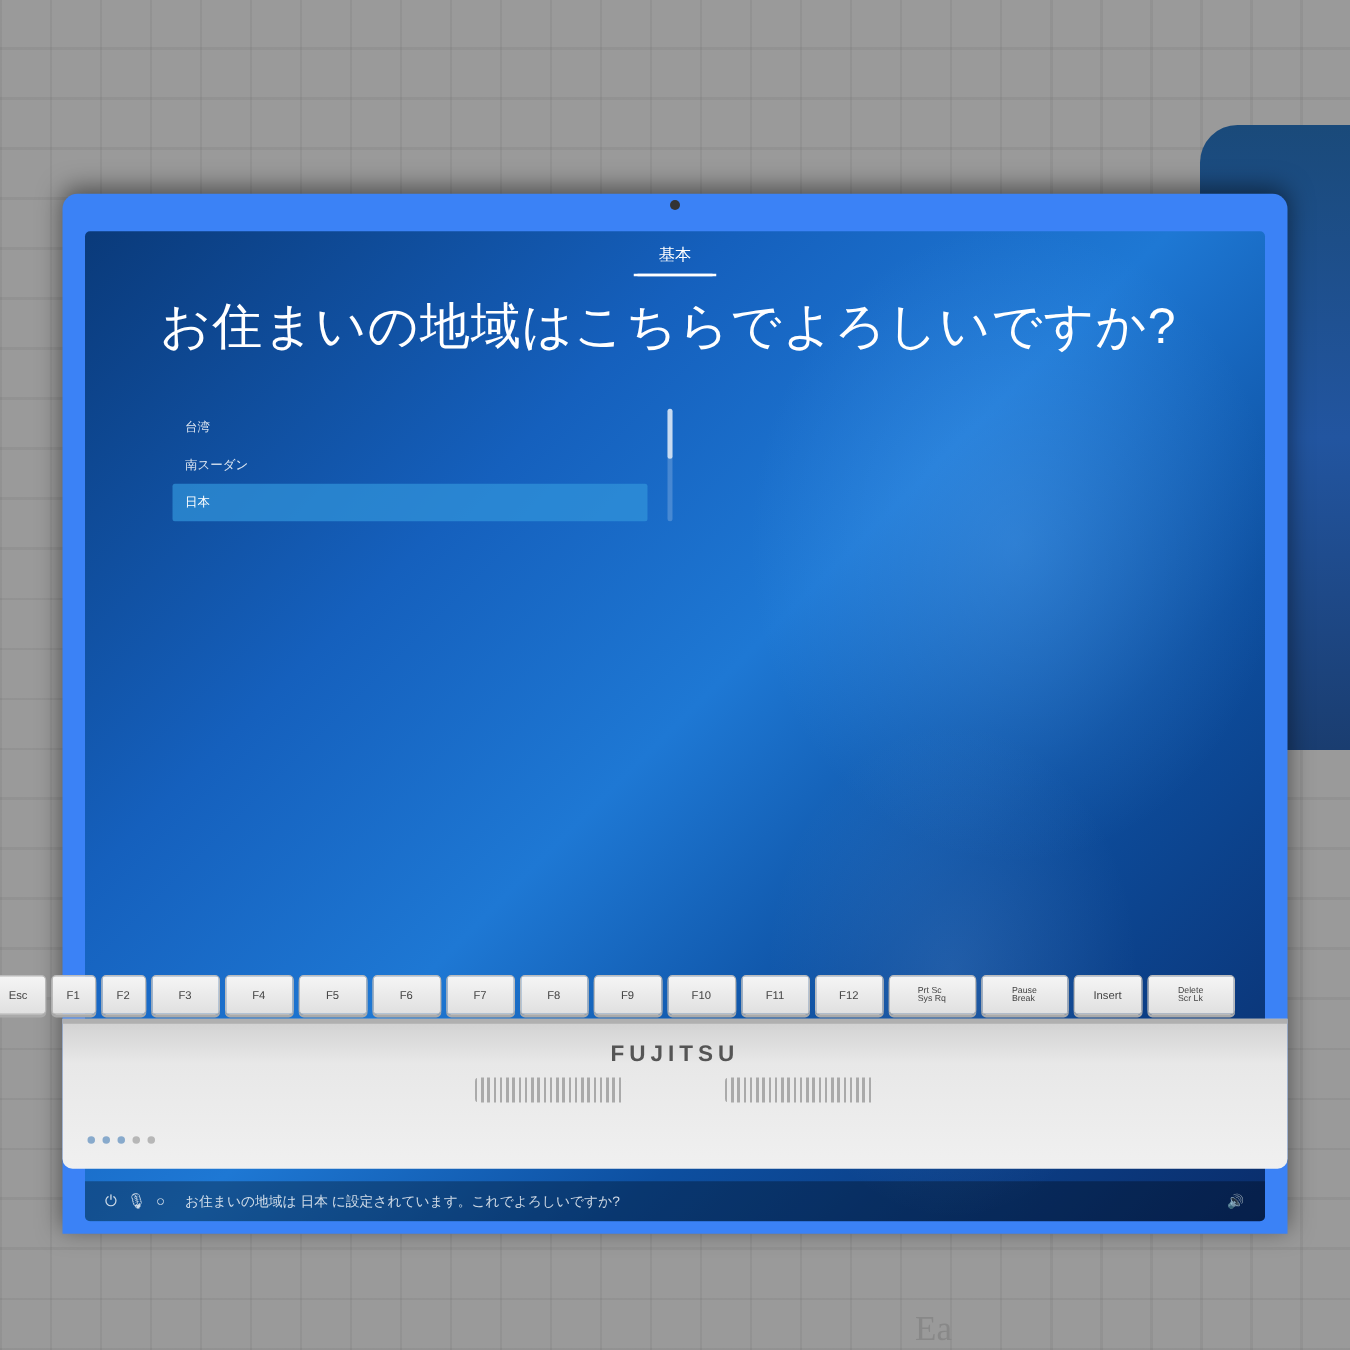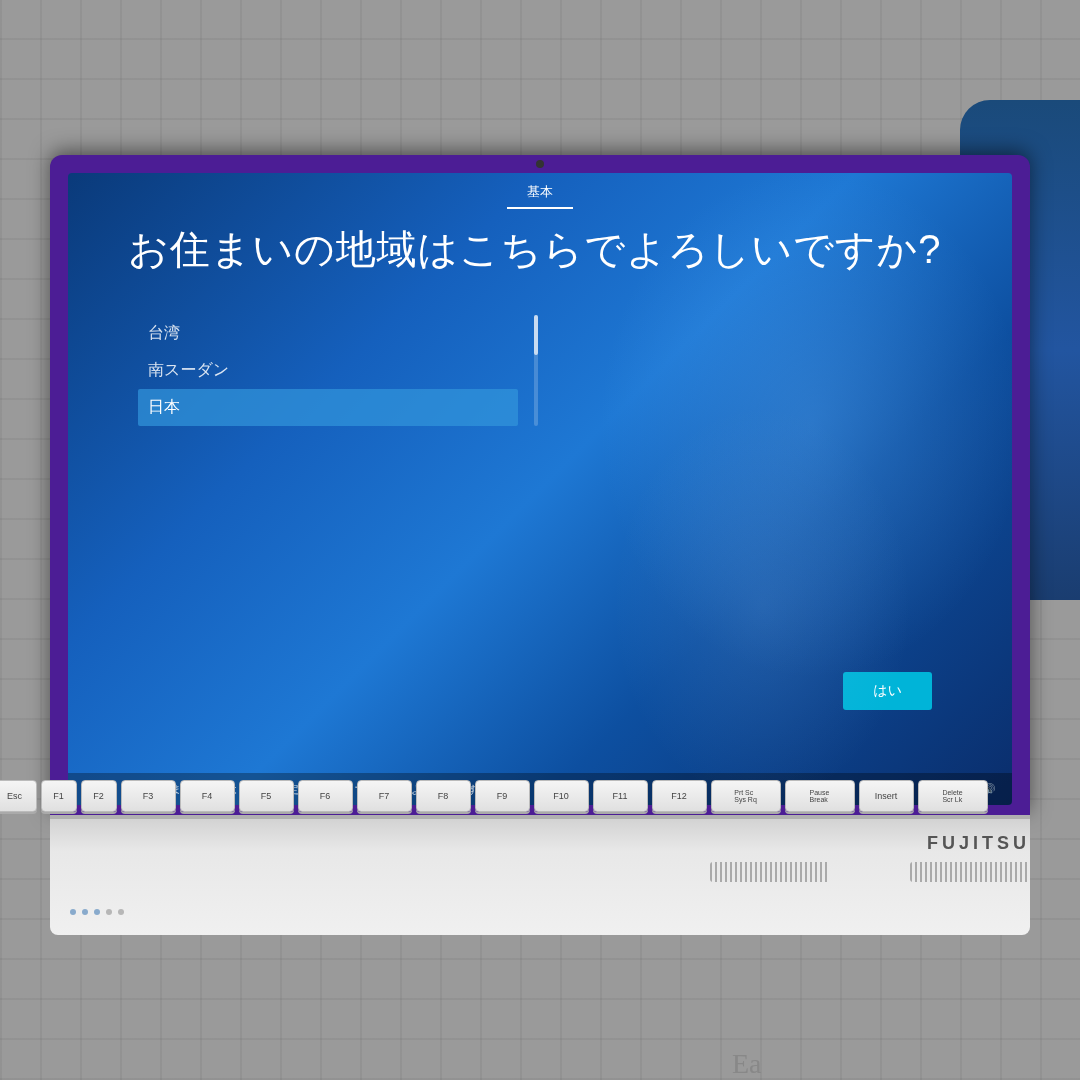--- a/index.html
+++ b/index.html
@@ -38,24 +38,24 @@
       left: 50px;
       width: 980px;
       height: 780px;
     }
 
     
     .laptop-screen-outer {
       position: absolute;
       top: 0; left: 0;
       width: 980px;
-      height: 660px;
-      background: #4c1d95;
+      height: 832px;
+      background: #3b82f6;
       border-radius: 12px 12px 0 0;
-      padding: 18px 18px 10px 18px;
+      padding: 30px 18px 10px 18px;
       box-shadow: 0 -4px 20px rgba(0,0,0,0.5);
     }
 
     .laptop-bezel-top {
       position: absolute;
       top: 0; left: 0; right: 0;
       height: 18px;
       display: flex;
       align-items: center;
       justify-content: center;
@@ -131,21 +131,21 @@
 
     
     .list-container {
       position: relative;
       width: 380px;
       margin-left: 10px;
     }
 
     .list-item {
       color: rgba(255,255,255,0.85);
-      font-size: 16px;
+      font-size: 10px;
       padding: 8px 10px;
       cursor: pointer;
       border-radius: 2px;
     }
 
     .list-item.selected {
       background: rgba(50, 150, 220, 0.7);
       color: white;
     }
 
@@ -221,21 +221,21 @@
     
     .laptop-body {
       position: absolute;
       top: 660px; left: 0;
       width: 980px;
       height: 120px;
       background: linear-gradient(180deg, #d0d0d0 0%, #e8e8e8 30%, #f0f0f0 100%);
       border-radius: 0 0 8px 8px;
       display: flex;
       flex-direction: column;
-      align-items: flex-end;
+      align-items: center;
     }
 
     .brand-name {
       margin-top: 18px;
       font-size: 18px;
       font-weight: 600;
       letter-spacing: 4px;
       color: #555;
     }
 

